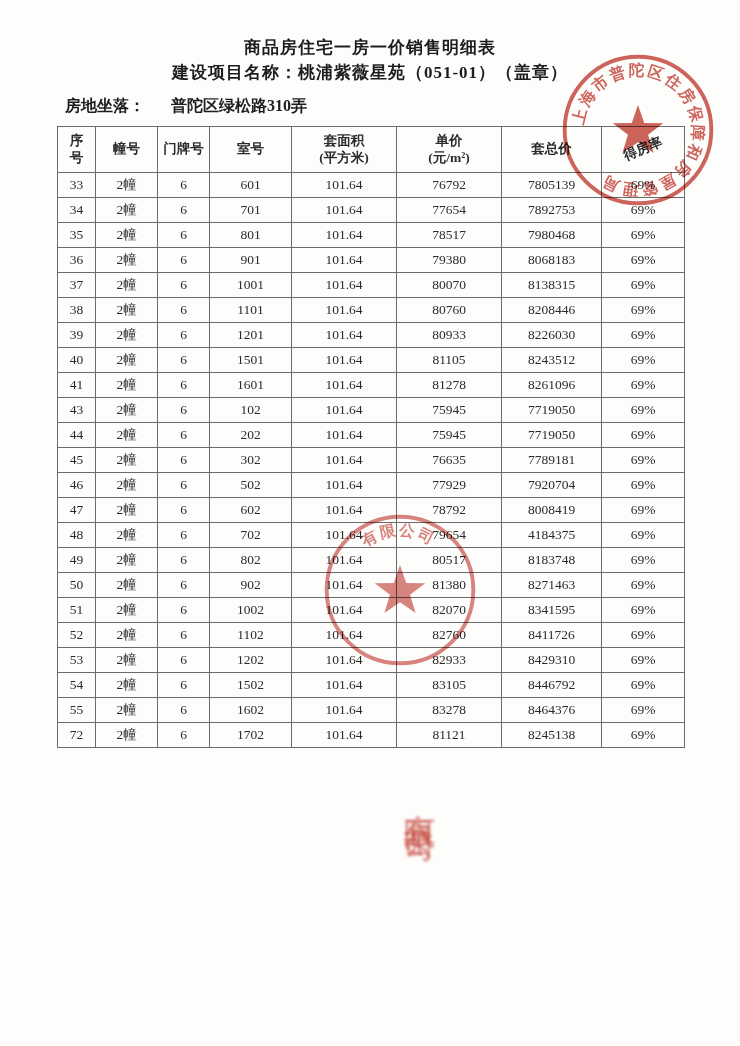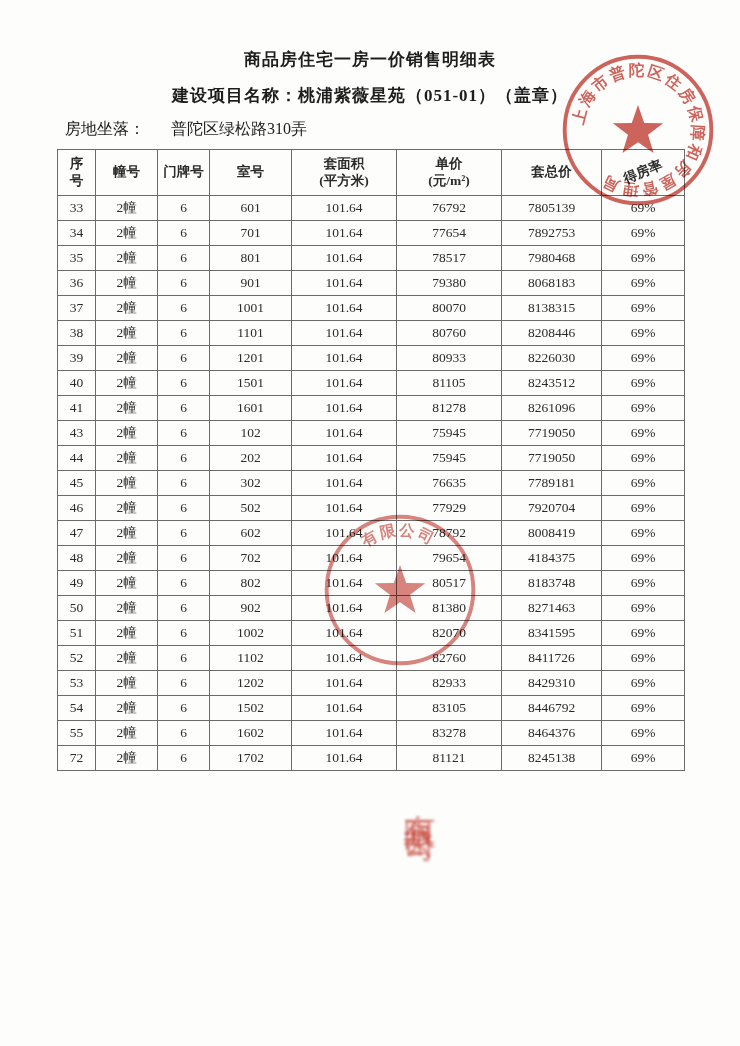--- a/index.html
+++ b/index.html
@@ -4,42 +4,42 @@
 <style>
   * { margin: 0; padding: 0; box-sizing: border-box; }
   html, body { width: 740px; height: 1046px; }
   body {
     background: #fdfdfc;
     font-family: "Liberation Serif", "DejaVu Serif", serif;
     color: #222;
     position: relative;
     overflow: hidden;
   }
-  .page { position: relative; width: 740px; height: 1046px; padding-top: 48px; }
+  .page { position: relative; width: 740px; height: 1046px; padding-top: 36px; }
 
   .doc-title {
     text-align: center;
     font-size: 17px;
     font-weight: bold;
     letter-spacing: 1px;
     color: #1d1d1d;
   }
   .doc-subtitle {
     text-align: center;
     font-size: 17px;
     font-weight: bold;
-    margin-top: 13px;
+    margin-top: 2px;
     letter-spacing: 1px;
     color: #1d1d1d;
   }
   .doc-location {
     margin-top: 12px;
     padding-left: 65px;
     font-size: 16px;
-    font-weight: normal;
+    font-weight: bold;
     color: #1d1d1d;
   }
   .doc-location .loc-value { margin-left: 22px; }
 
   table.price-table {
     border-collapse: collapse;
     table-layout: fixed;
     margin-left: 57px;
     margin-top: 9px;
     width: 627px;

